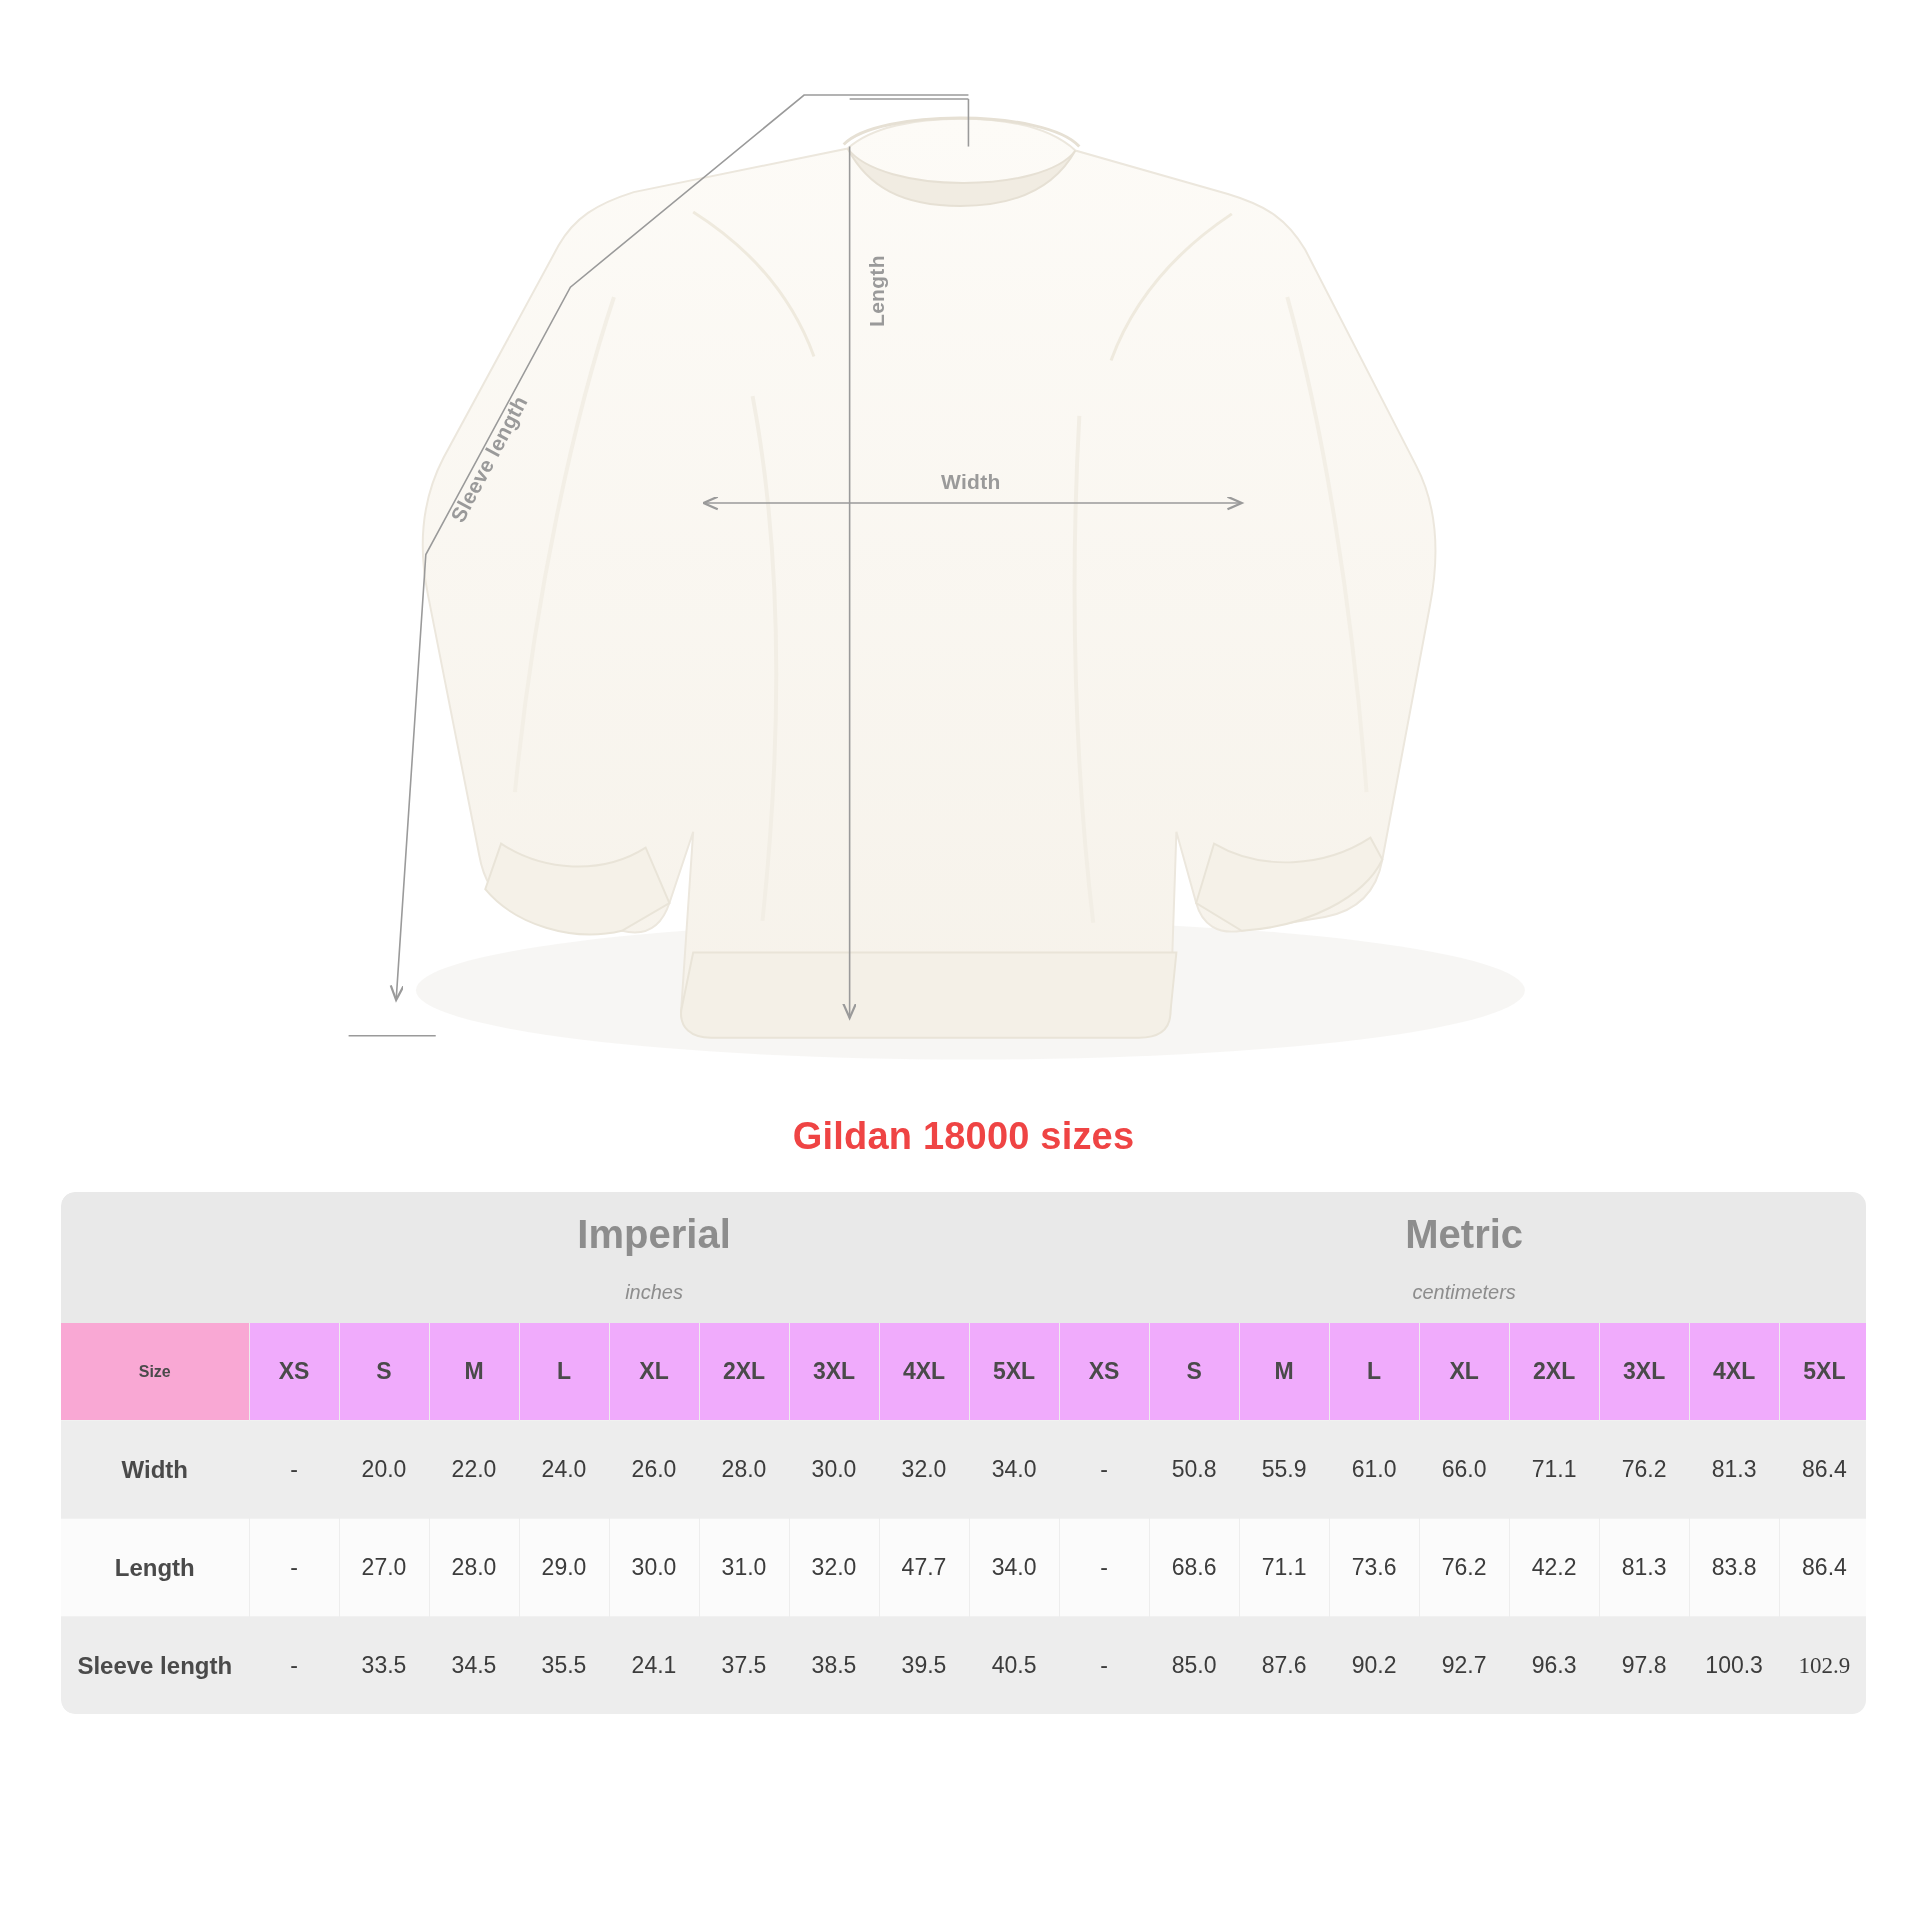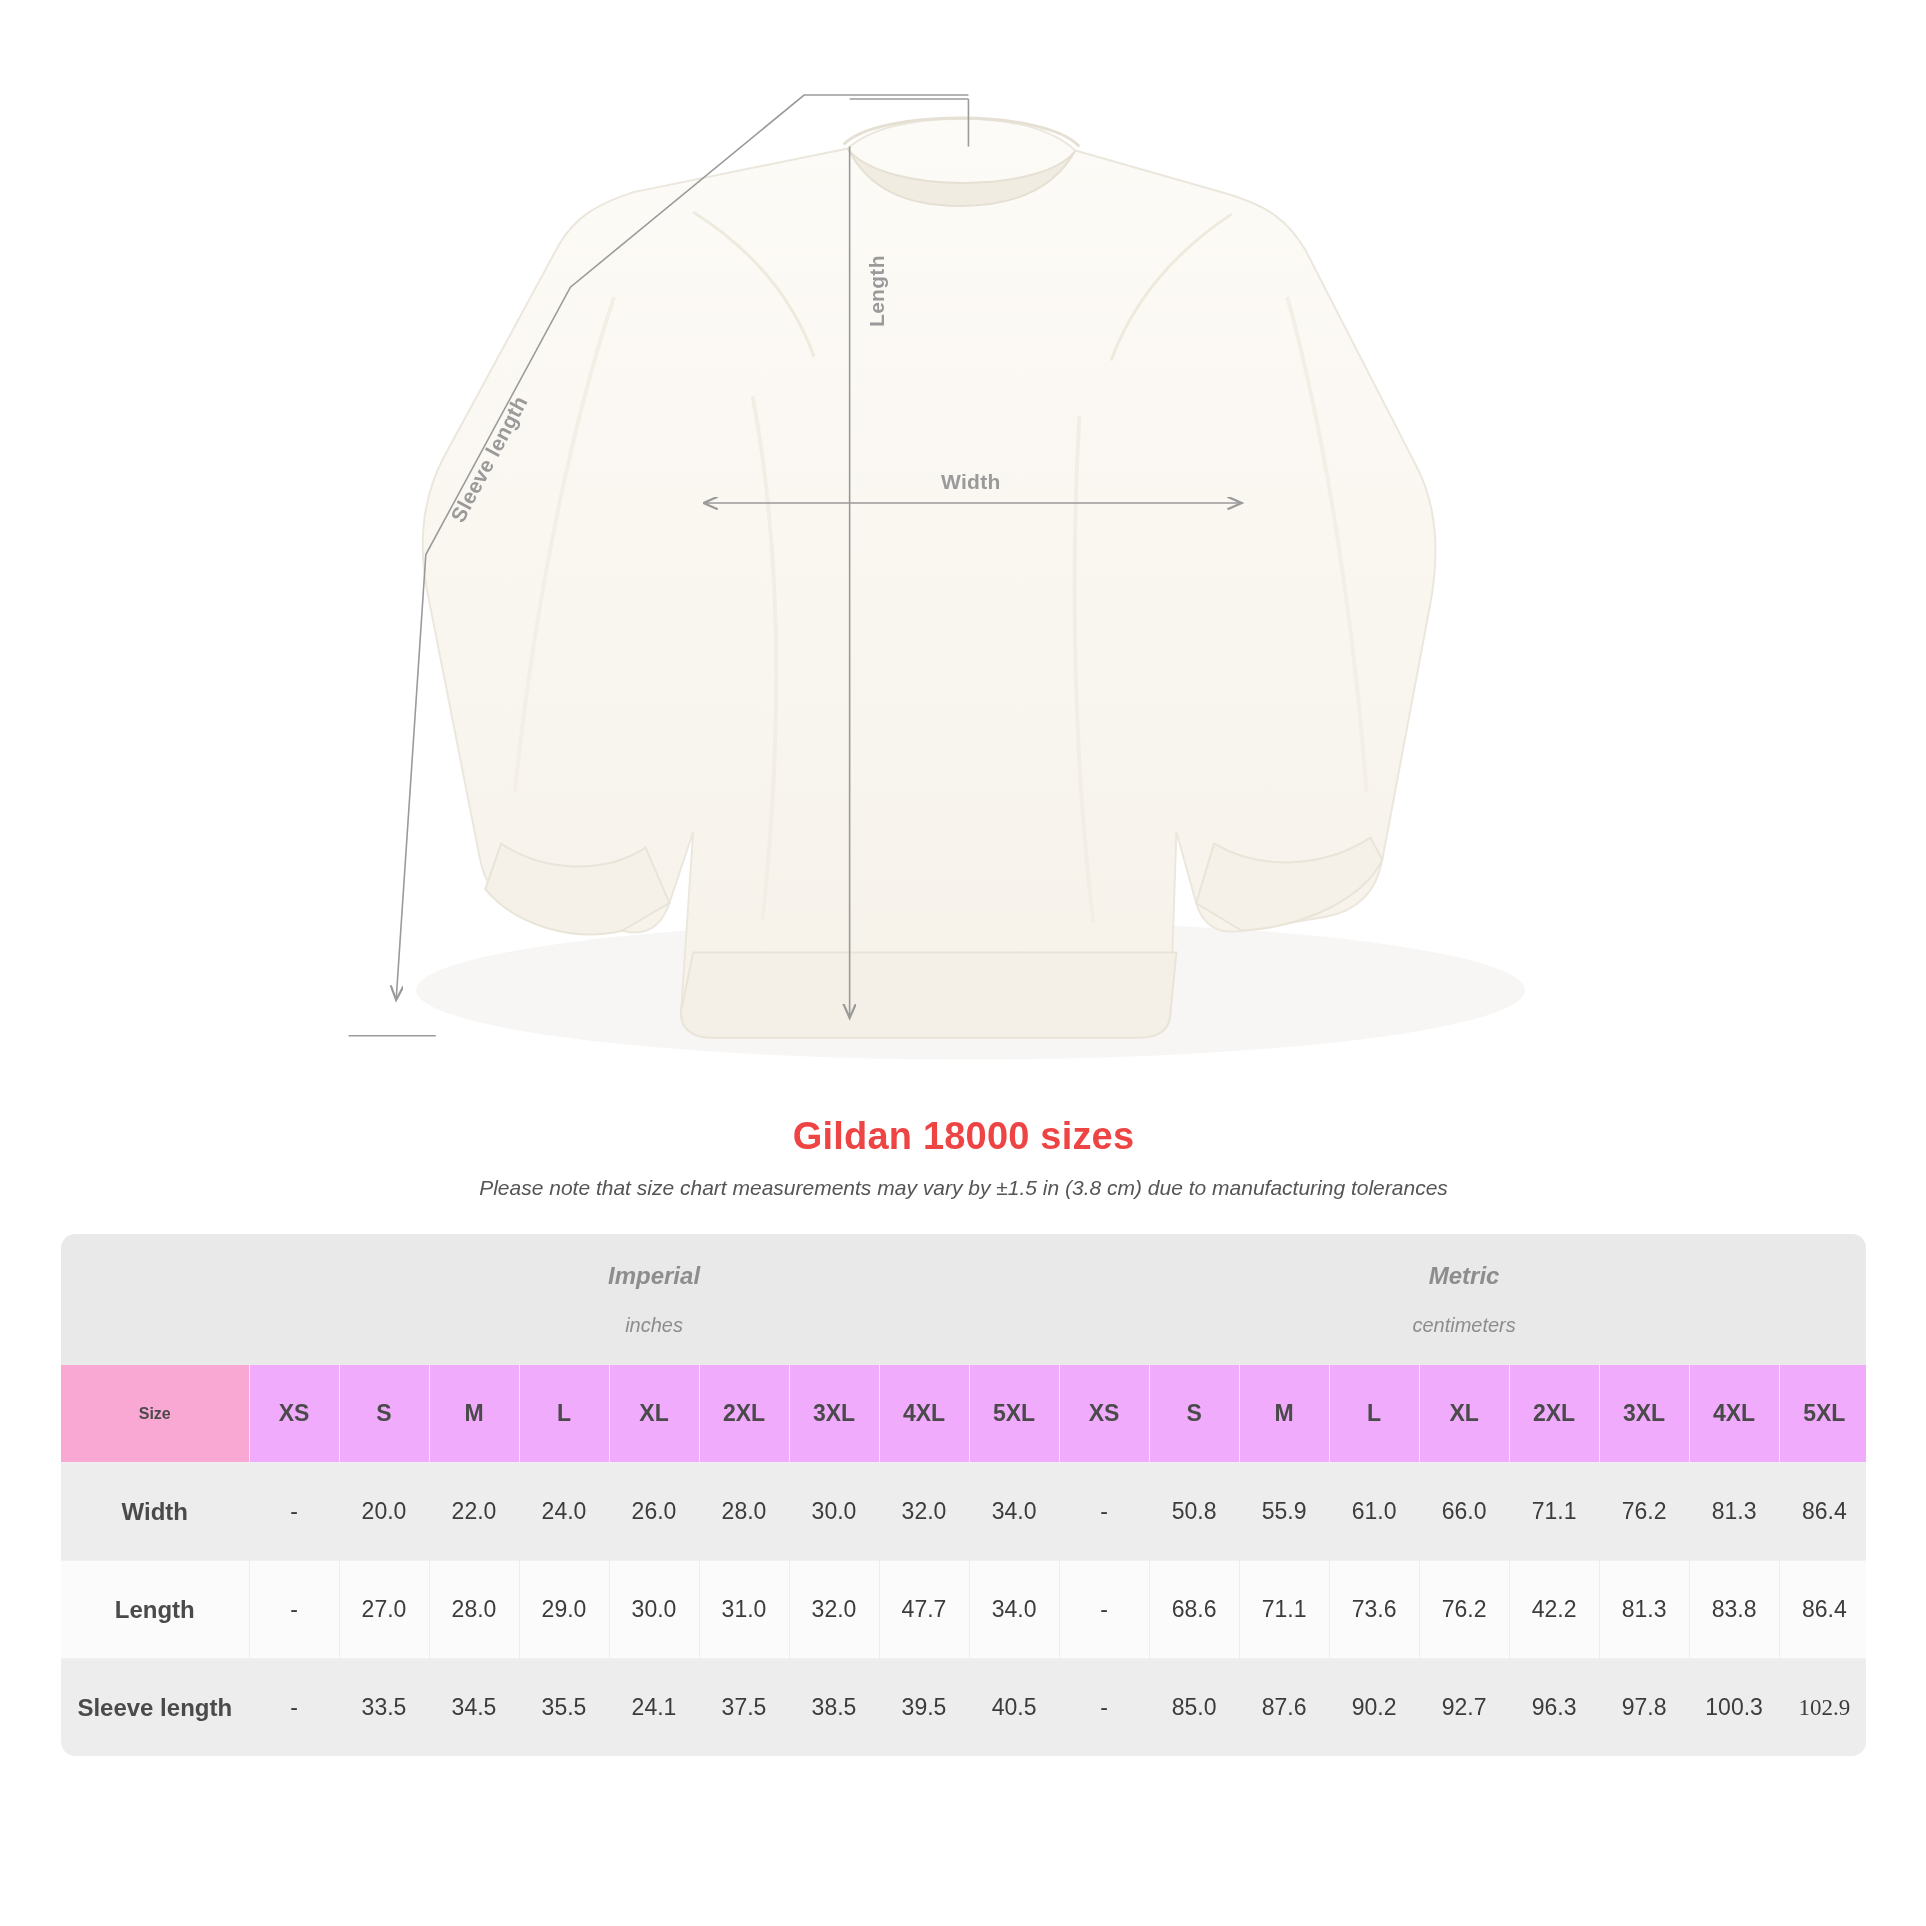--- a/index.html
+++ b/index.html
@@ -94,23 +94,22 @@
   }
   
   .unit-row td {
     background: #e9e9e9;
     height: 131px;
     padding: 0;
   }
   .unit-row td:first-child { border-top-left-radius: 14px; }
   .unit-row td:last-child { border-top-right-radius: 14px; }
   .unit-name {
-    font-size: 24px;
-    font-weight: bold;
-    font-style: italic;
+    font-size: 40px;
+    font-weight: bold;
     color: #8d8d8d;
   }
   .unit-sub {
     font-size: 20px;
     font-style: italic;
     color: #8d8d8d;
     margin-top: 24px;
   }
   
   .head-row td {
@@ -223,21 +222,20 @@
       <line x1="352" y1="1046" x2="440" y2="1046" stroke="#9a9a9a" stroke-width="1.6"></line>
     </svg>
 
     <div class="dim-label width-lbl">Width</div>
     <div class="dim-label length-lbl">Length</div>
     <div class="dim-label sleeve-lbl">Sleeve length</div>
   </div>
 
   <div class="title-block">
     <div class="chart-title">Gildan 18000 sizes</div>
-    <div class="chart-note">Please note that size chart measurements may vary by ±1.5 in (3.8 cm) due to manufacturing tolerances</div>
   </div>
 
   <div class="table-wrap">
     <table class="size-table">
       <colgroup>
         <col class="col-label">
         <col class="col-cell">
           <col class="col-cell">
           <col class="col-cell">
           <col class="col-cell">

